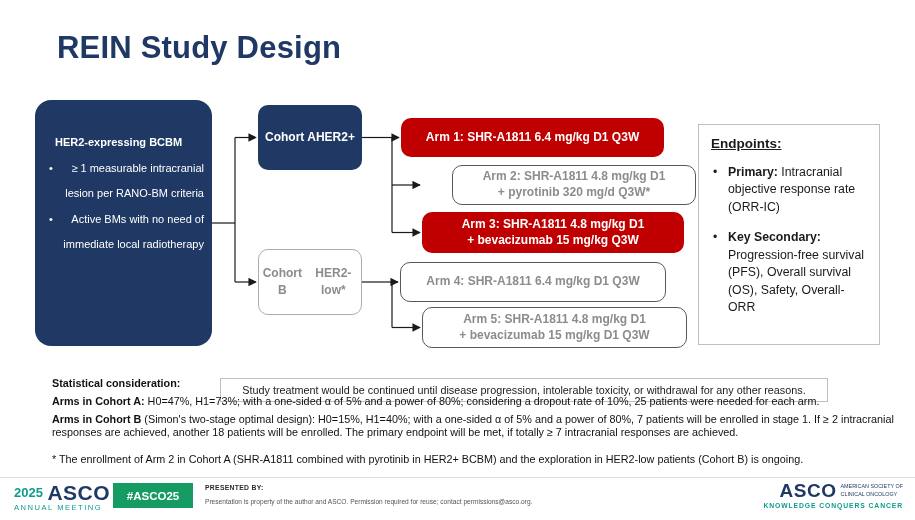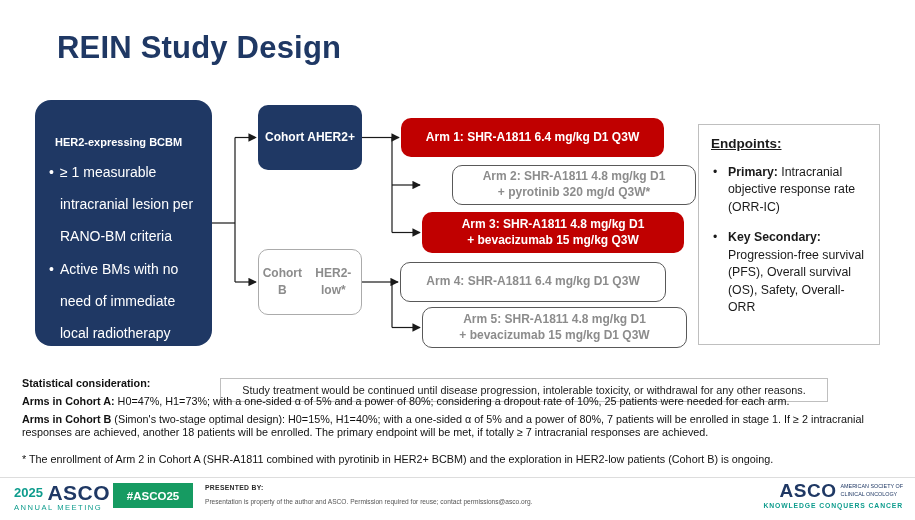--- a/index.html
+++ b/index.html
@@ -13,21 +13,21 @@
   }
   svg.connectors { position:absolute; left:0; top:0; }
 
   
   .elig {
     position:absolute; left:35px; top:100px; width:177px; height:246px;
     background:#1F3864; border-radius:16px; color:#ffffff;
     padding:36px 8px 0 14px; box-sizing:border-box;
   }
   .elig-title { font-weight:bold; font-size:11px; margin-bottom:8px; padding-left:6px; }
-  .elig-list { margin:0; padding:0; list-style:none; font-size:14px; line-height:2.3; }
+  .elig-list { margin:0; padding:0; list-style:none; font-size:11px; line-height:2.3;text-align:right; }
   .elig-list li { position:relative; padding-left:11px; }
   .elig-list li::before { content:"•"; position:absolute; left:0; }
 
   
   .cohort {
     position:absolute; width:104px; border-radius:10px; box-sizing:border-box;
     display:flex; flex-direction:row; justify-content:center; align-items:center;
     font-weight:bold; font-size:12px; line-height:1.4; text-align:center;
   }
   .cohort-a { left:258px; top:105px; height:65px; background:#1F3864; color:#ffffff; }
@@ -61,21 +61,21 @@
 
   
   .note {
     position:absolute; left:220px; top:354px; width:608px; height:24px;
     border:1px solid #BFBFBF; box-sizing:border-box; background:#ffffff;
     display:flex; align-items:center; justify-content:center;
     font-size:10.8px; color:#1a1a1a;margin-top:24px;
   }
 
   
-  .stats { position:absolute; left:22px; top:377px; width:862px; font-size:10.8px; color:#111111; line-height:1.28; }
+  .stats { position:absolute; left:52px; top:377px; width:862px; font-size:10.8px; color:#111111; line-height:1.28; }
   .stats p { margin:0 0 4px 0; }
   .stats .heading { font-weight:bold; margin-bottom:4px; }
   .stats .footnote { margin-top:13px; }
 
   
   .footer { position:absolute; left:0; right:0; bottom:0; height:42px; border-top:1px solid #DDDDDD; background:#ffffff; }
   .logo-left { position:absolute; left:14px; top:4px; line-height:1; }
   .logo-row { white-space:nowrap; }
   .logo-year { font-weight:bold; font-size:13px; color:#0E9C8D; vertical-align:3px; }
   .logo-asco { font-weight:800; font-size:21px; color:#1F3864; letter-spacing:0.5px; }

